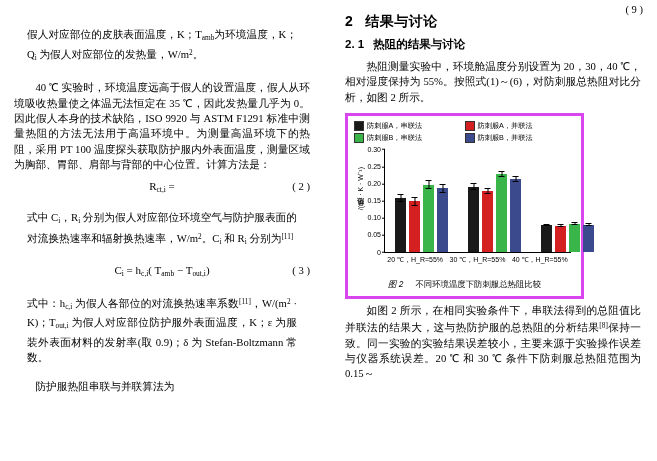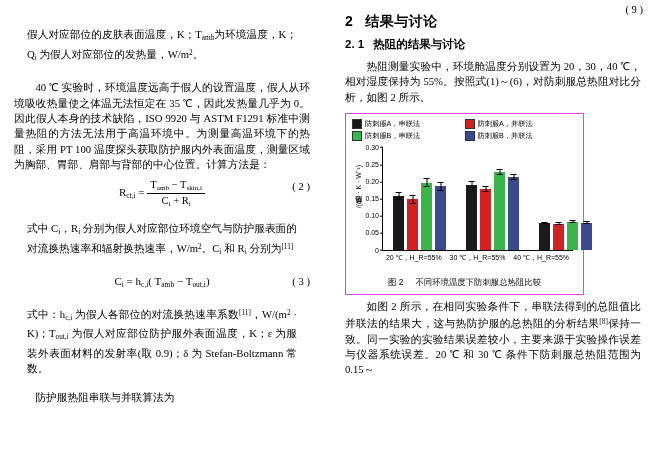--- a/index.html
+++ b/index.html
@@ -93,21 +93,21 @@
     font-family: "Liberation Sans", sans-serif;
     font-weight: bold;
     font-size: 11.5px;
     margin: 6px 0 6px 0;
   }
   h3.subsec .num { margin-right: 9px; }
 
   
   .figure {
     margin: 8px 0 4px 0;
-    border: 1px solid #d946ef;
+    border: 3px solid #d946ef;
     padding: 5px 6px 4px 6px;
     box-sizing: border-box;
     width: 239px;
   }
   .legend {
     display: flex;
     flex-wrap: wrap;
     font-size: 7.2px;
     font-family: "Liberation Sans", sans-serif;
     line-height: 10px;
@@ -215,21 +215,21 @@
   .xticks span {
     flex: 1 1 0;
     text-align: center;
   }
   .figcap-cn {
     text-align: center;
     font-size: 8.4px;
     font-family: "Liberation Sans", sans-serif;
     margin-top: 2px;
   }
-  .figcap-cn .num { margin-right: 12px; }
+  .figcap-cn .num { margin-right: 12px; font-style: italic; }
   .figcap-en {
     font-size: 8px;
     font-family: "Liberation Serif", serif;
     line-height: 10.5px;
     margin-top: 2px;
     text-align: justify;
   }
   .figcap-en .lbl { float: left; margin-right: 5px; }
 </style>
 </head>
@@ -238,24 +238,20 @@
 <div class="page">
 
   <div class="page-number">( 9 )</div>
 
   <div class="col col-left">
     <p class="body noindent">假人对应部位的皮肤表面温度，K；T<sub>amb</sub>为环境温度，K；Q<sub>i</sub> 为假人对应部位的发热量，W/m<sup>2</sup>。</p>
     <p class="body">40 ℃ 实验时，环境温度远高于假人的设置温度，假人从环境吸收热量使之体温无法恒定在 35 ℃，因此发热量几乎为 0。因此假人本身的技术缺陷，ISO 9920 与 ASTM F1291 标准中测量热阻的方法无法用于高温环境中。为测量高温环境下的热阻，采用 PT 100 温度探头获取防护服内外表面温度，测量区域为胸部、胃部、肩部与背部的中心位置。计算方法是：</p>
 
     <div class="formula">
       <span>R<sub>ct,i</sub> =</span>
-      <span class="frac">
-        <span class="top">T<sub>amb</sub> − T<sub>skin,i</sub></span>
-        <span class="bot">C<sub>i</sub> + R<sub>i</sub></span>
-      </span>
       <span class="num">( 2 )</span>
     </div>
 
     <p class="body noindent">式中 C<sub>i</sub>，R<sub>i</sub> 分别为假人对应部位环境空气与防护服表面的对流换热速率和辐射换热速率，W/m<sup>2</sup>。C<sub>i</sub> 和 R<sub>i</sub> 分别为<sup>[11]</sup></p>
 
     <div class="formula">
       <span>C<sub>i</sub> = h<sub>c,i</sub>( T<sub>amb</sub> − T<sub>out,i</sub>)</span>
       <span class="num">( 3 )</span>
     </div>
 

